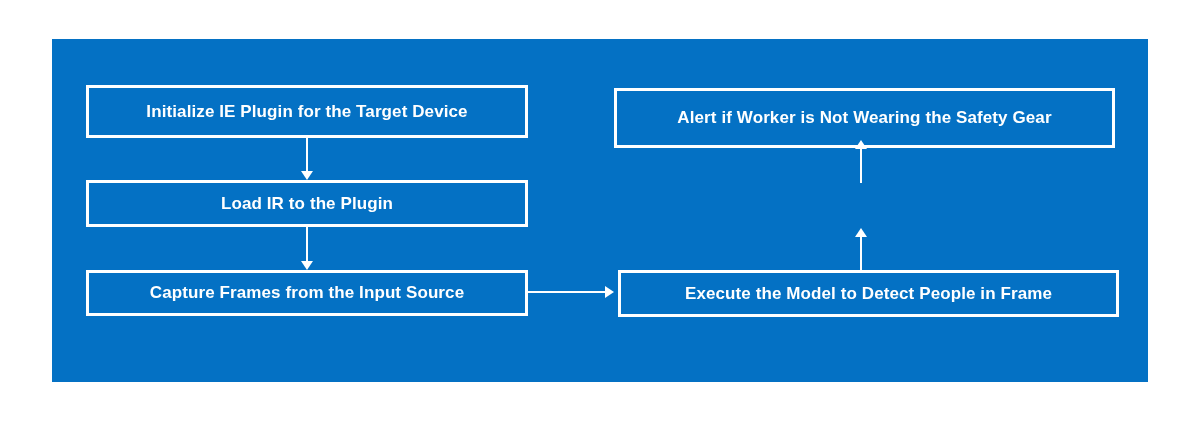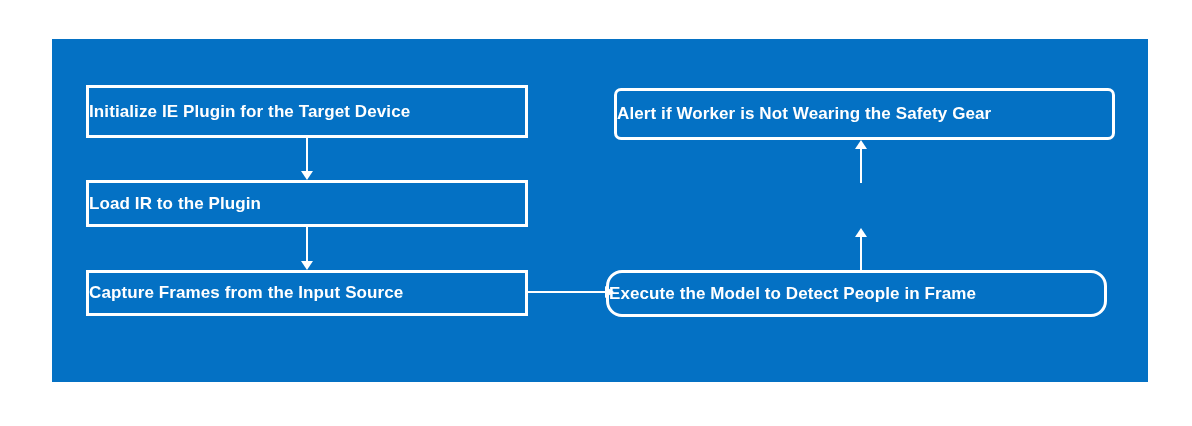--- a/index.html
+++ b/index.html
@@ -25,32 +25,33 @@
   }
   .node {
     position: absolute;
     box-sizing: border-box;
     border: 3px solid var(--box-border, #ffffff);
     color: var(--text-color, #ffffff);
     font-size: 17px;
     font-weight: bold;
     display: flex;
     align-items: center;
+    justify-content: center;
     text-align: center;
     line-height: 1.15;
     letter-spacing: 0.1px;
   }
   
   .node-init    { left: 34px;  top: 46px;  width: 442px; height: 53px; }
   .node-load    { left: 34px;  top: 141px; width: 442px; height: 47px; }
   .node-capture { left: 34px;  top: 231px; width: 442px; height: 46px; }
   
-  .node-alert   { left: 562px; top: 49px;  width: 501px; height: 52px; border-radius: 7px; }
+  .node-alert   { left: 562px; top: 49px;  width: 501px; height: 60px; }
   .node-check   { left: 562px; top: 144px; width: 501px; height: 45px; }
-  .node-execute { left: 554px; top: 231px; width: 501px; height: 47px; border-radius: 16px; }
+  .node-execute { left: 566px; top: 231px; width: 501px; height: 47px; }
 
   .arrow-line {
     position: absolute;
     background: var(--box-border, #ffffff);
   }
   .arrow-head {
     position: absolute;
     width: 0;
     height: 0;
   }

